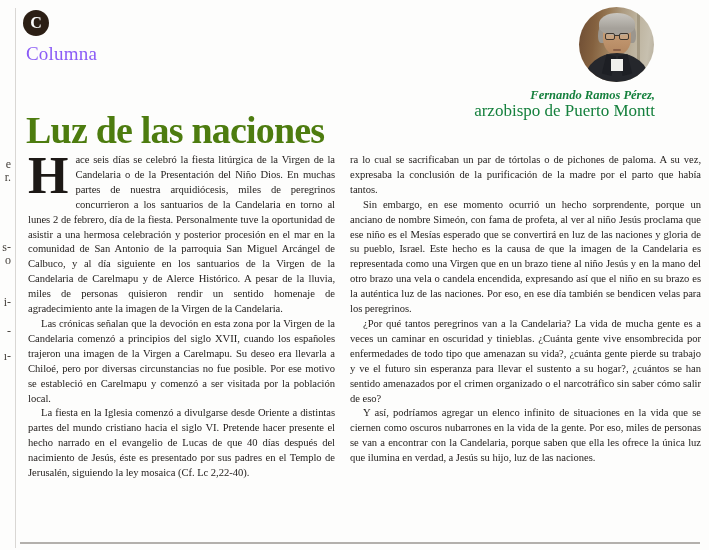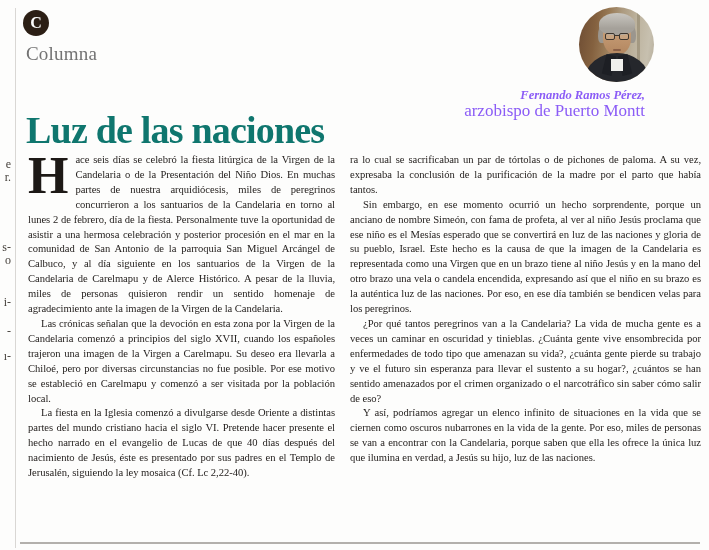--- a/index.html
+++ b/index.html
@@ -41,31 +41,31 @@
     font-weight: bold;
     font-size: 16px;
     line-height: 26px;
     text-align: center;
   }
   .section-label {
     position: absolute;
     left: 26px; top: 43px;
     font-size: 19px;
     letter-spacing: 0.2px;
-    color: #737373;
+    color: #8b5cf6;
     text-align: right;
   }
 
   
   .headline {
     position: absolute;
     left: 26px; top: 108px;
     font-size: 38px;
     letter-spacing: -0.8px;
-    color: #0f766e;
+    color: #4d7c0f;
     white-space: nowrap;
   }
 
   
   .photo {
     position: absolute;
     left: 579px; top: 7px;
     width: 75px; height: 75px;
     border-radius: 50%;
     overflow: hidden;
@@ -132,25 +132,25 @@
   }
   .photo .lapel-l, .photo .lapel-r {
     position: absolute; top: 48px;
     width: 10px; height: 20px;
     background: #1d1f24;
   }
   .photo .lapel-l { left: 25px; transform: rotate(14deg); }
   .photo .lapel-r { left: 41px; transform: rotate(-14deg); }
   .caption {
     position: absolute;
-    left: 430px; top: 88px;
+    left: 440px; top: 88px;
     width: 215px;
     text-align: right;
     line-height: 15px;
-    color: #8b5cf6;
+    color: #15803d;
   }
   .caption .name { font-size: 12.5px; font-weight: bold; font-style: italic; }
   .caption .role { font-size: 17px; }
 
   
   .columns {
     position: absolute;
     left: 28px; top: 153px;
     display: flex;
     gap: 15px;

